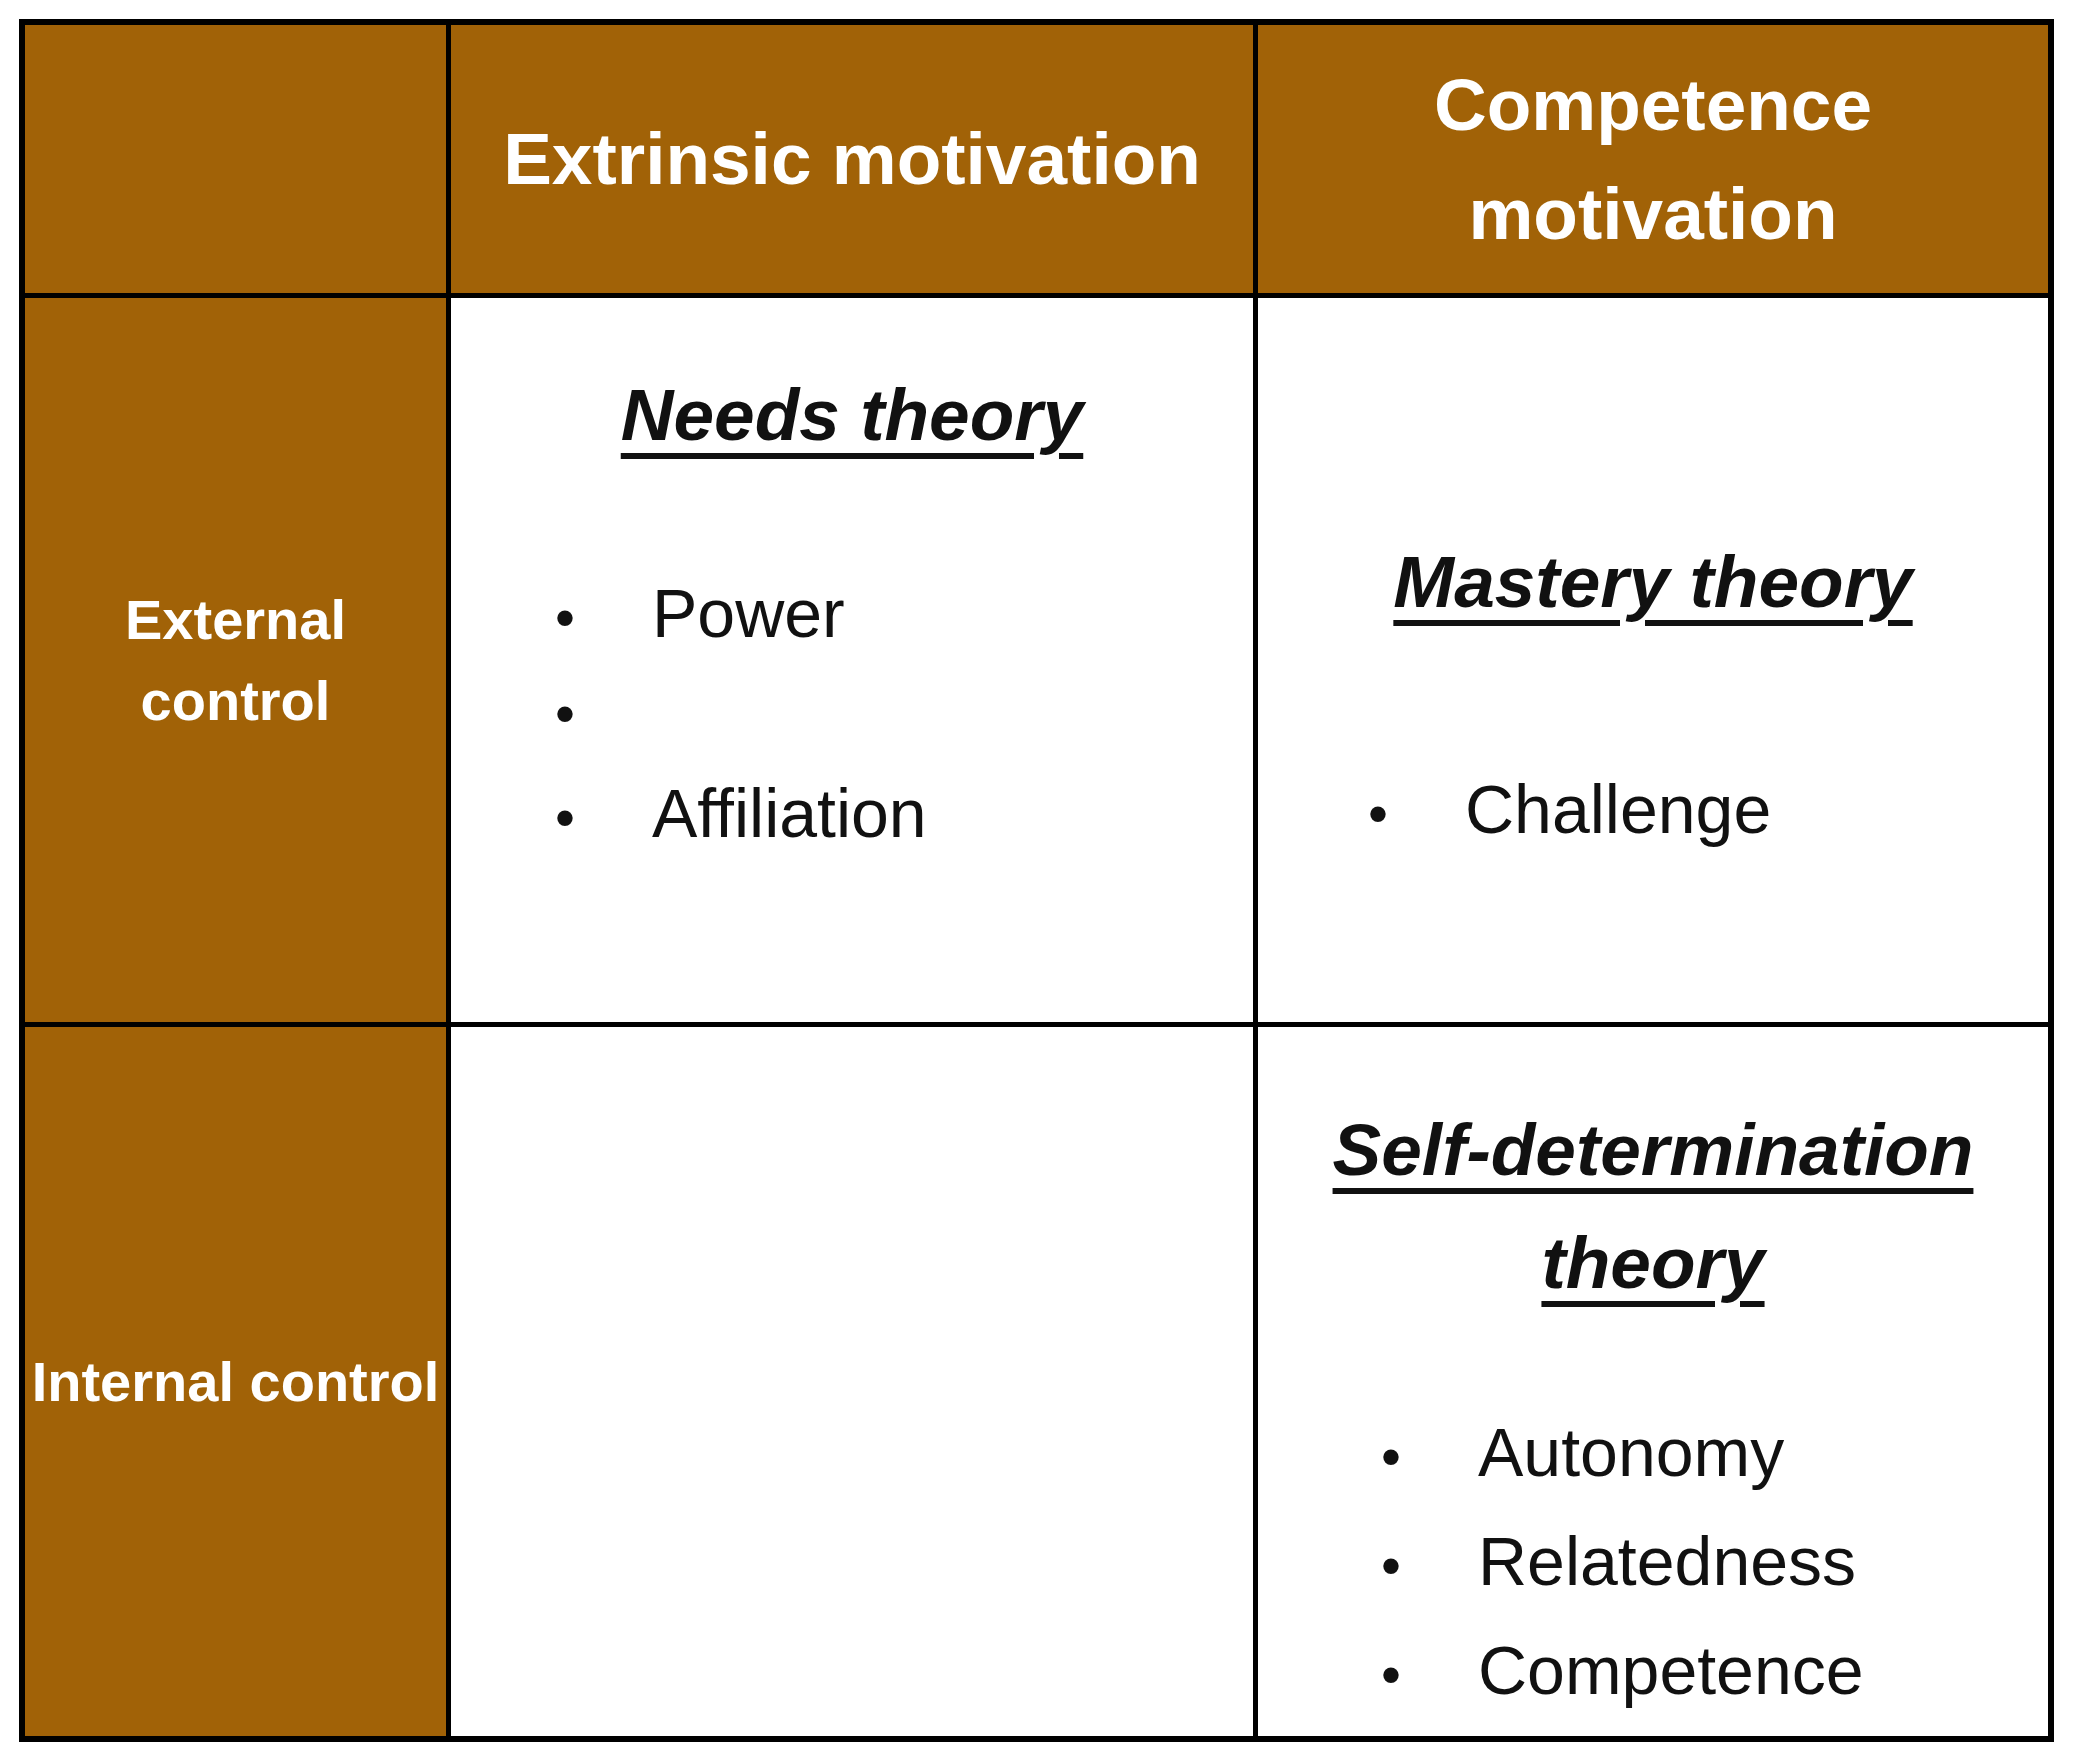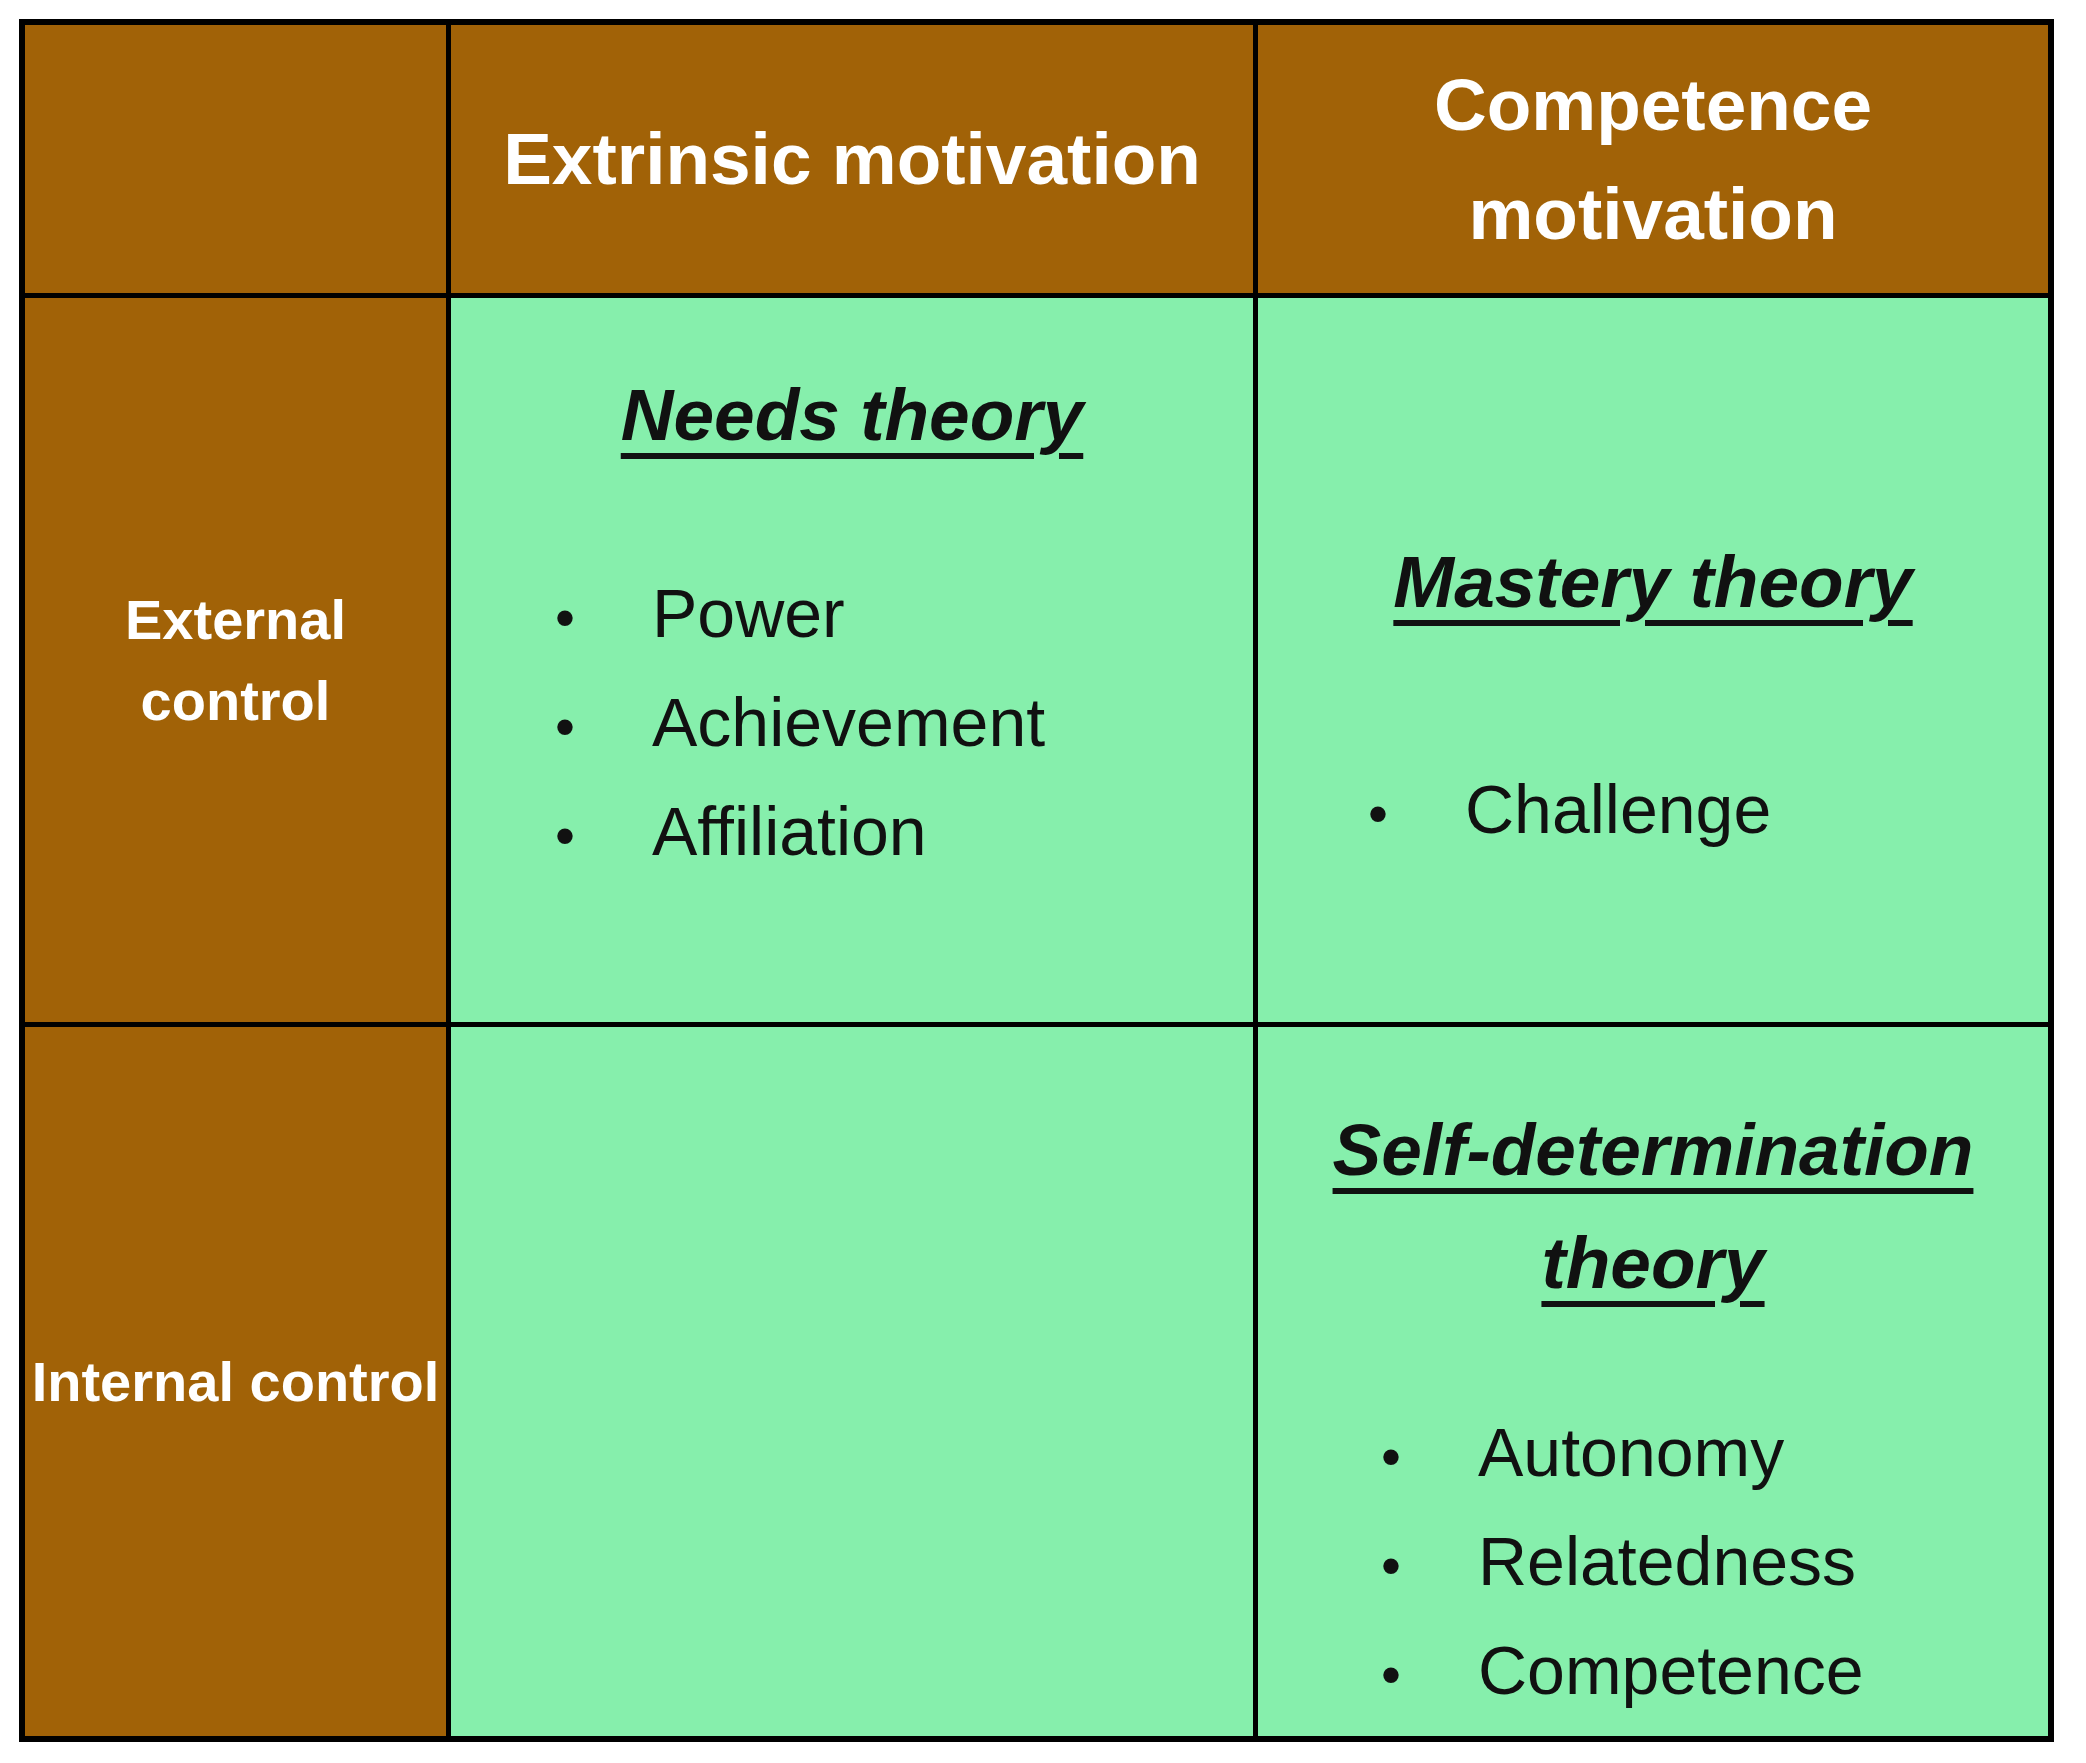--- a/index.html
+++ b/index.html
@@ -18,21 +18,21 @@
     height: 1723px;
     background: #000000;           
     border: 6.3px solid #000000;
     display: grid;
     grid-template-columns: 421px 802px 1fr;
     grid-template-rows: 268px 724px 1fr;
     gap: 5px;
     box-sizing: border-box;
   }
   .cell {
-    background: #86efac;
+    background: #ffffff;
     overflow: hidden;
     box-sizing: border-box;
   }
   .gray {
     background: #a16207;
     color: #ffffff;
     display: flex;
     align-items: center;
     justify-content: center;
     text-align: center;
@@ -99,21 +99,20 @@
 
   <div class="cell content needs-cell">
     <div class="title">Needs theory</div>
     <ul class="blist">
         <li>
           <span class="marker">•</span>
           <span class="txt">Power</span>
         </li>
         <li>
           <span class="marker">•</span>
-          <span class="txt">Achievement</span>
         </li>
         <li>
           <span class="marker">•</span>
           <span class="txt">Affiliation</span>
         </li>
       </ul>
   </div>
 
   <div class="cell content mastery-cell">
     <div class="title">Mastery theory</div>

